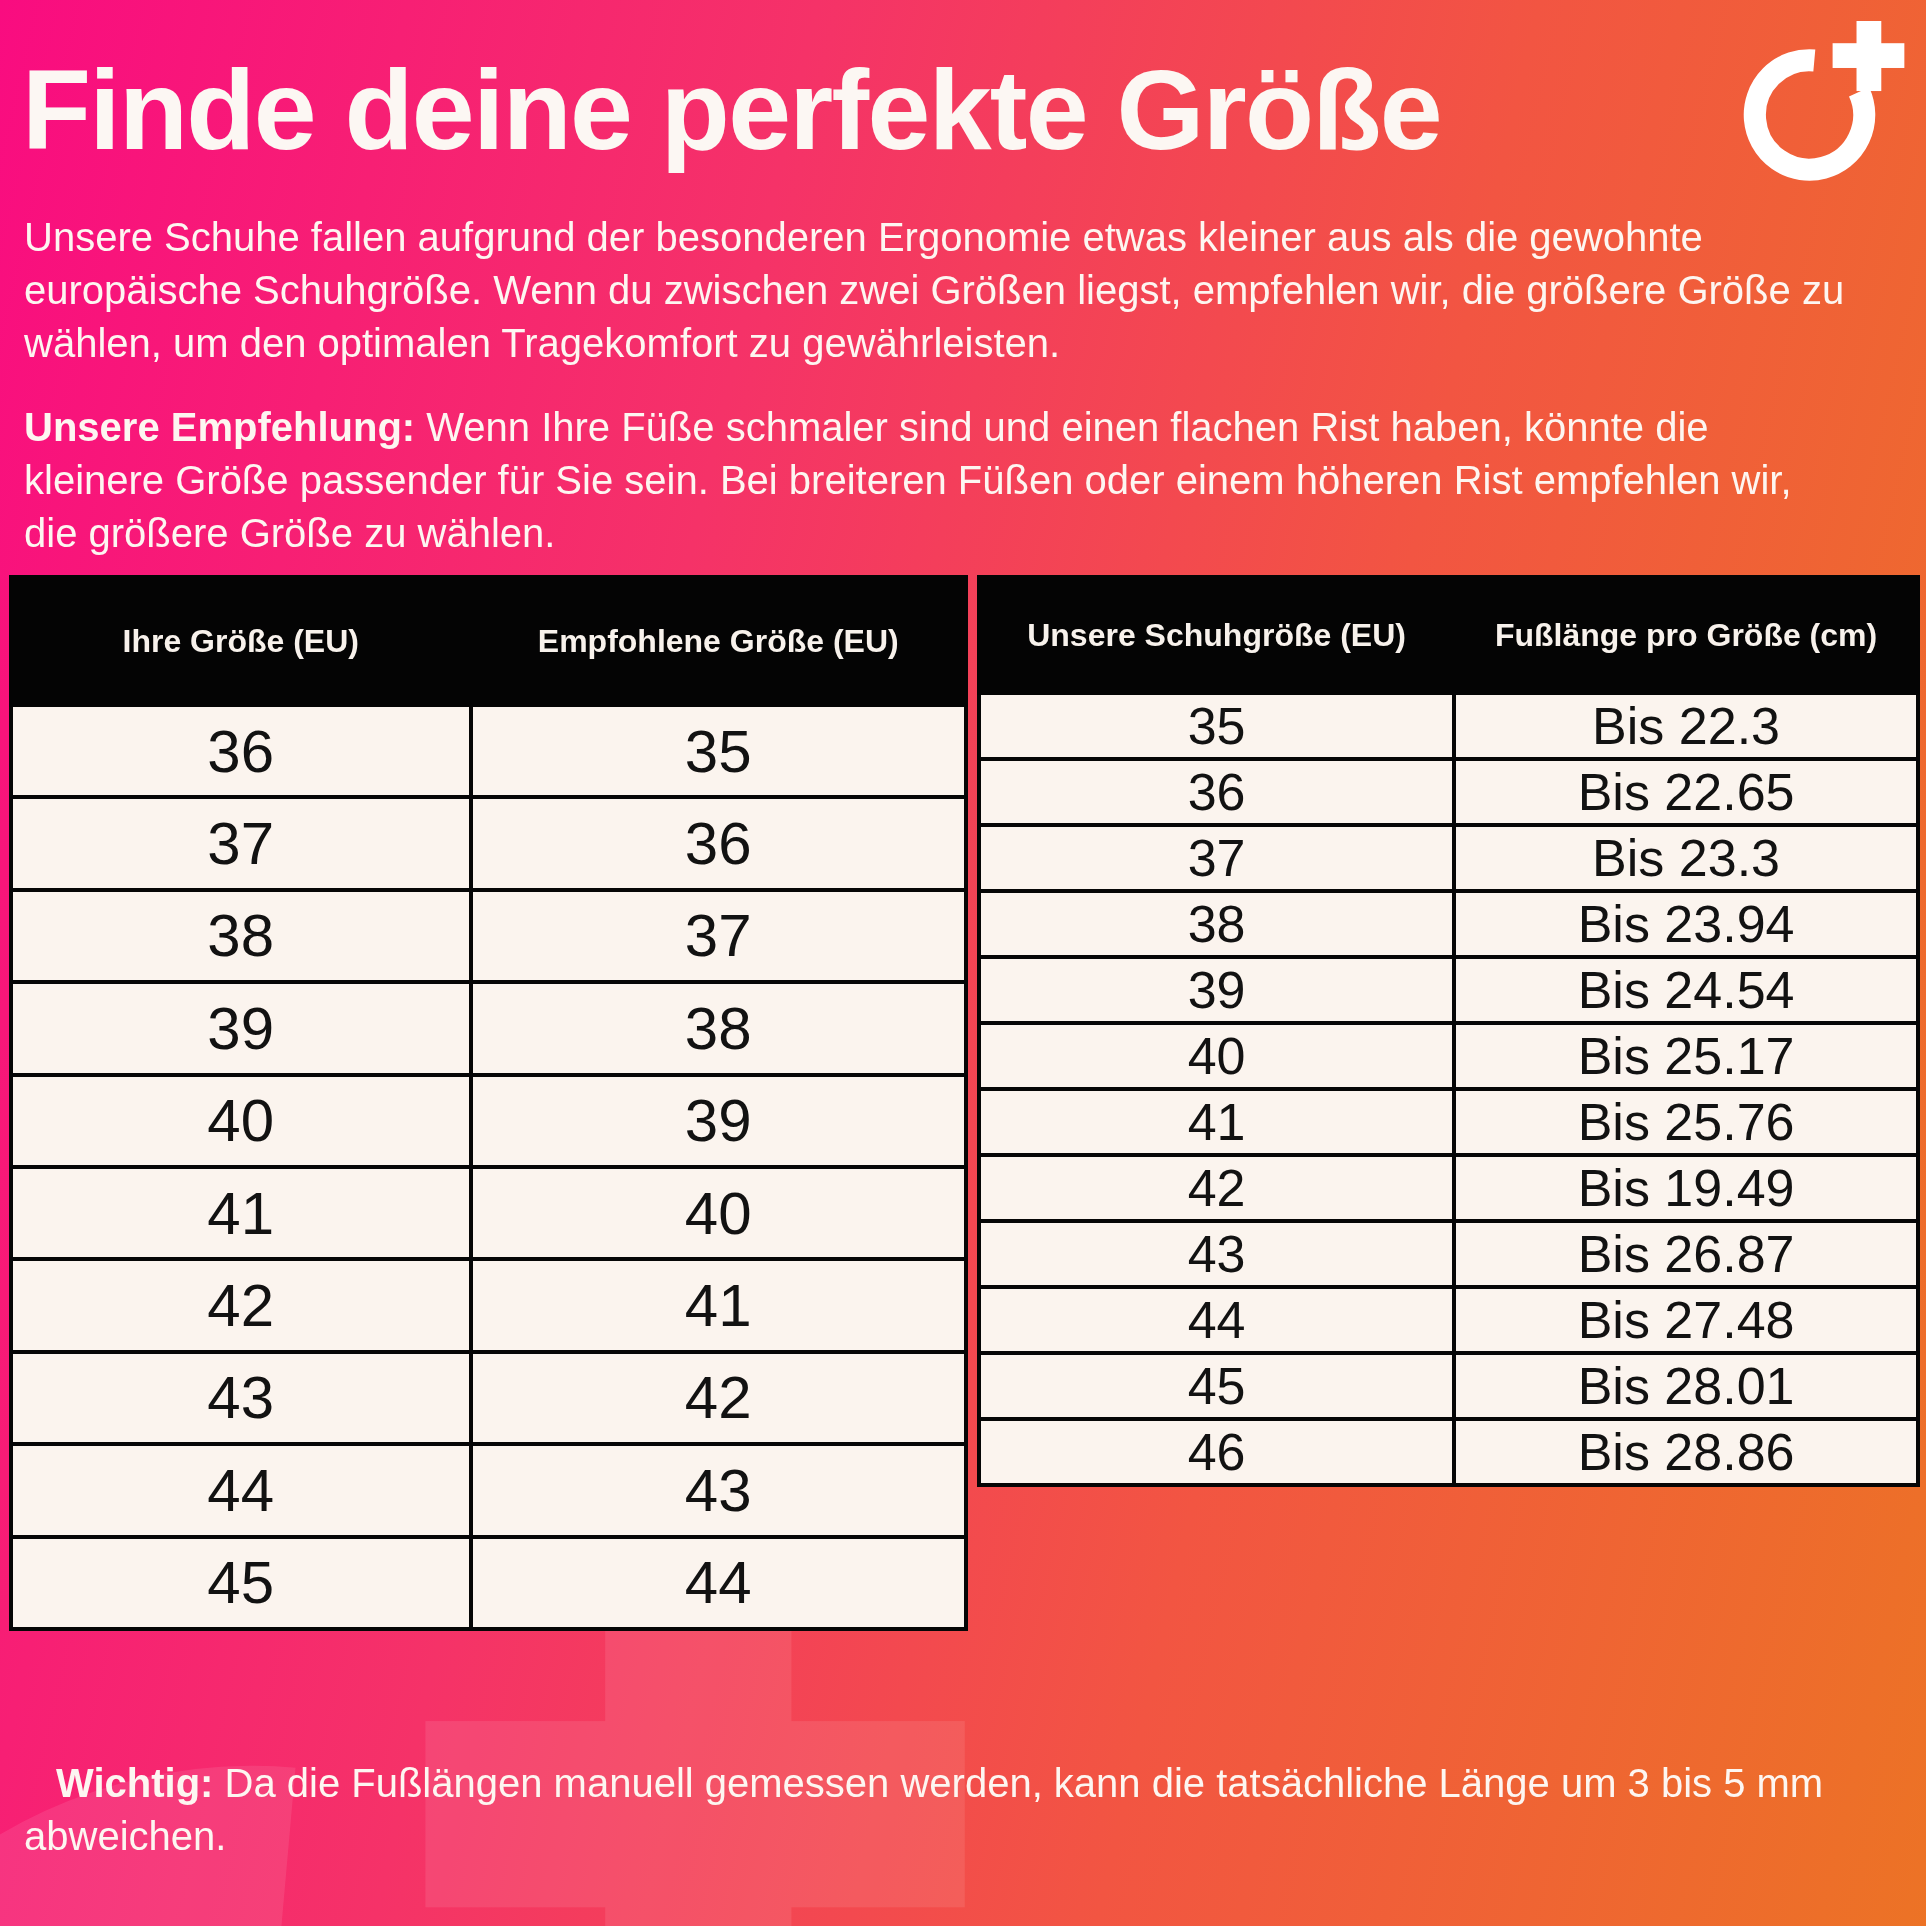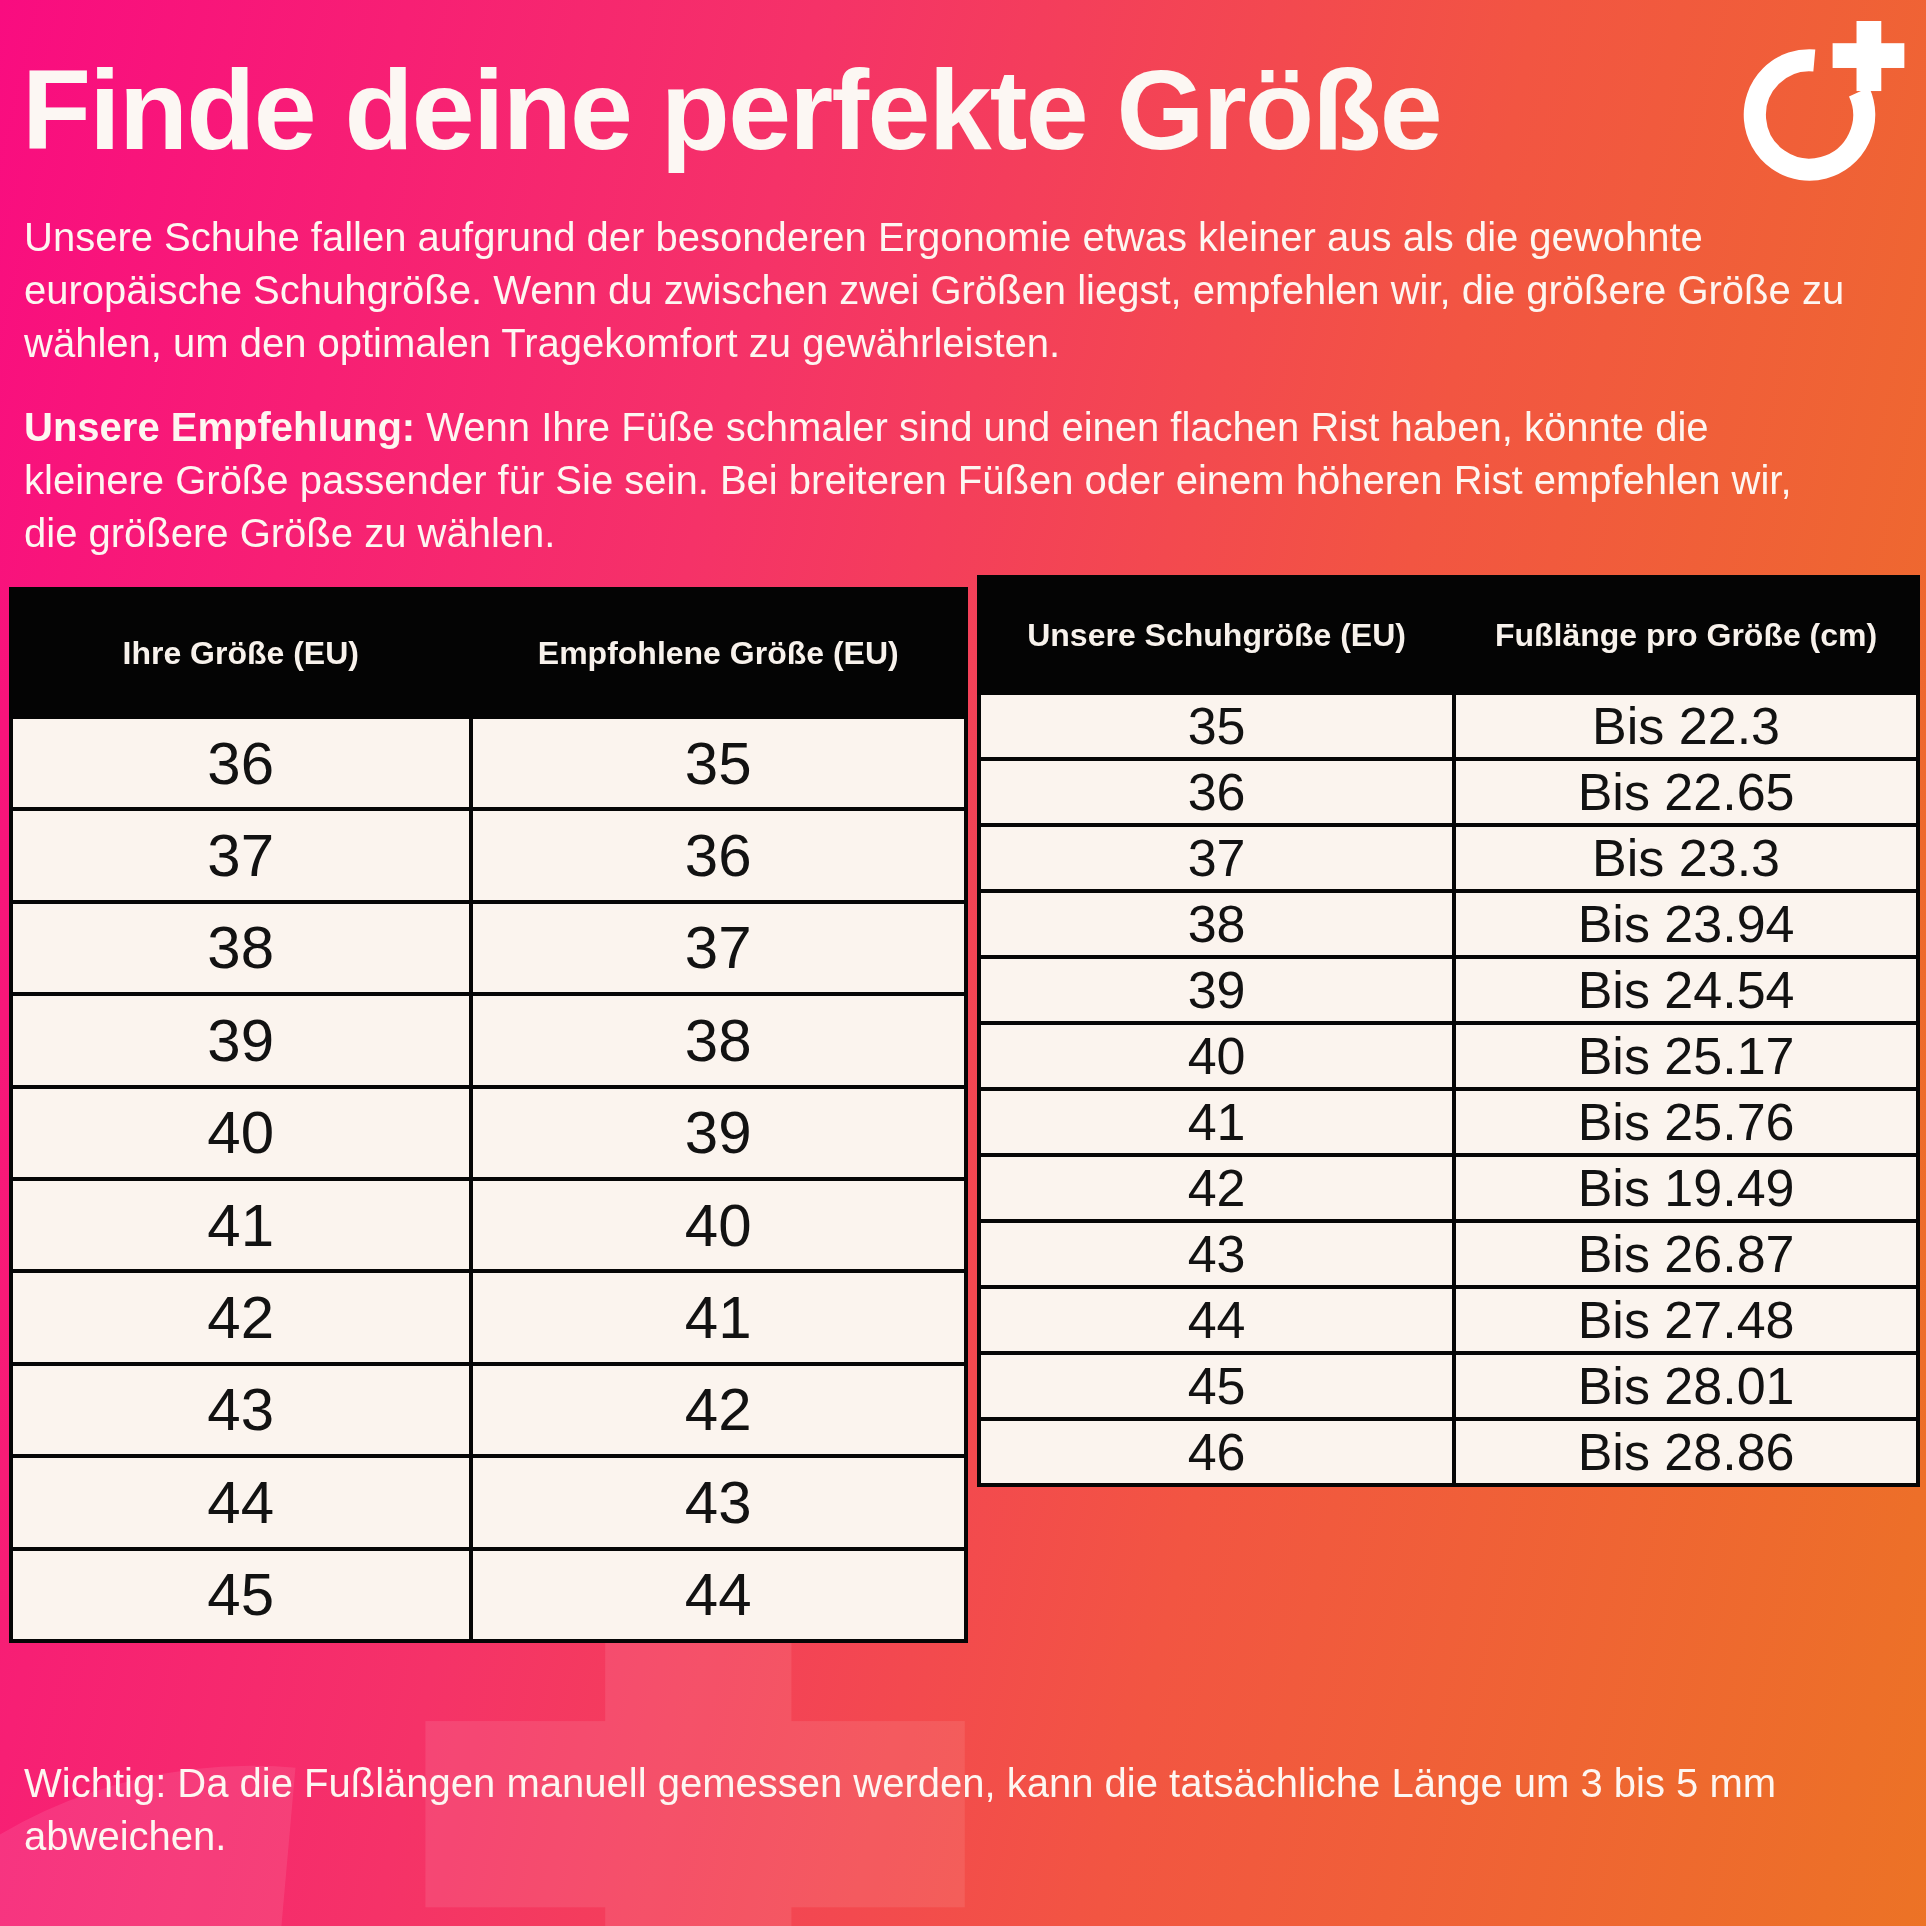--- a/index.html
+++ b/index.html
@@ -18,24 +18,24 @@
     position:absolute;left:24px;width:1823px;
     font-size:40px;line-height:1.32;color:#fdf6f1;
   }
   .para b{font-weight:700;}
   #intro{top:211px;}
   #reco{top:401px;}
   .note{
     position:absolute;left:24px;top:1757px;width:1858px;
     font-size:40px;line-height:1.32;color:#fdf6f1;
   }
-  .note b{font-weight:400;}
+  .note b{font-weight:700;margin-left:32px;}
 
   table{border-collapse:collapse;table-layout:fixed;position:absolute;}
-  #table-left{left:8.6px;top:587px;width:959px;height:1056px;}
+  #table-left{left:8.6px;top:575px;width:959px;height:1056px;}
   #table-right{left:977px;top:575px;width:943px;height:768px;}
   th{
     background:#040404;color:#f8f2ec;font-weight:700;font-size:32px;
     text-align:center;vertical-align:middle;border:4.3px solid #040404;
   }
   #table-left th{height:122px;}
   #table-right th{height:110px;}
   td{
     background:#fbf4ee;color:#121212;text-align:center;vertical-align:middle;
     border:4.3px solid #060606;font-weight:400;

